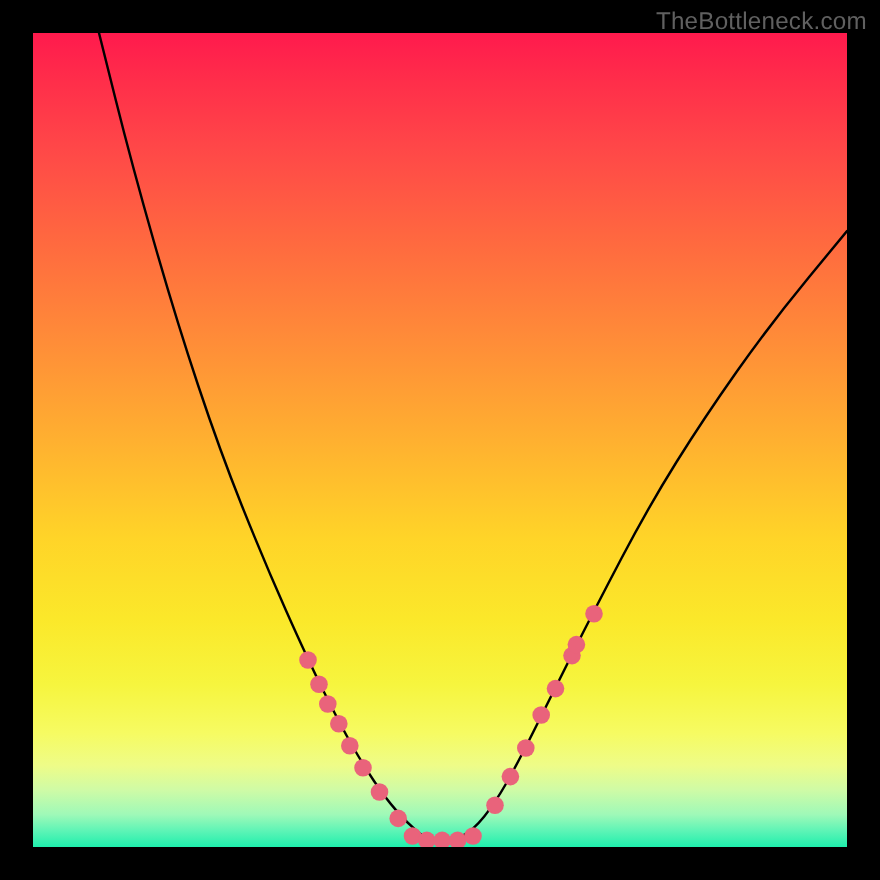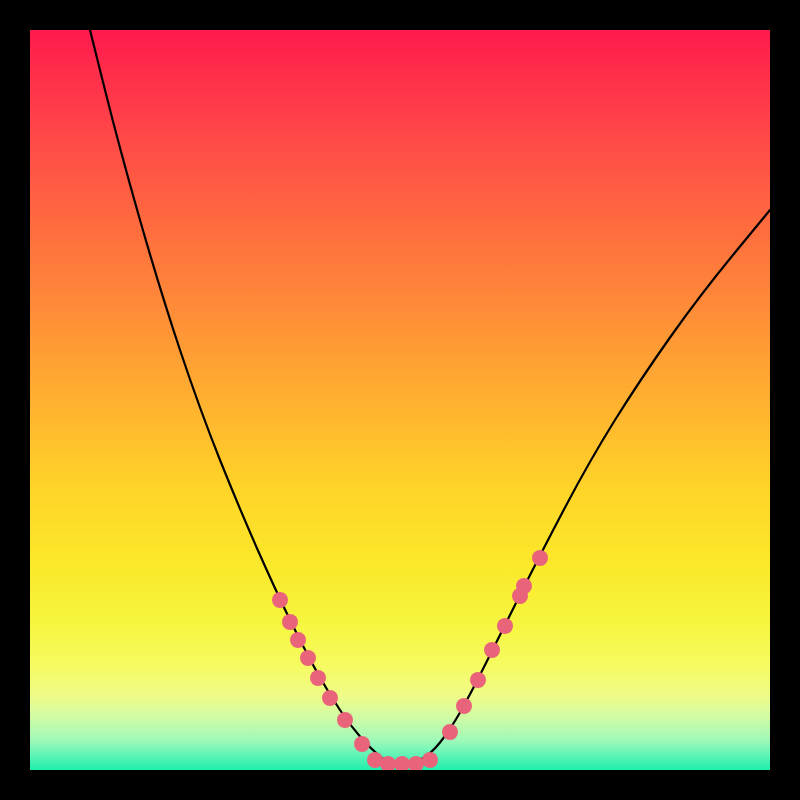--- a/index.html
+++ b/index.html
@@ -60,20 +60,21 @@
     fill: none;
     stroke: #000;
     stroke-width: 2.2;
     stroke-linecap: round;
   }
 </style>
 </head>
 <body>
 
 <div class="container">
+  <div class="watermark">TheBottleneck.com</div>
 
   <div class="plot-area">
     <div class="gradient-bg"></div>
 
     <svg class="plot-svg" viewBox="0 0 740 740">
       <path id="curve-path" class="curve" d="M 60 0 Q 60 0 75 60 Q 90 120 110 190 Q 130 260 150 320 Q 170 380 190 430 Q 210 480 230 525 Q 250 570 265 600 Q 280 630 290 647.5 Q 300 665 310 680 Q 320 695 330 706.5 Q 340 718 350 726.5 Q 360 735 370 735 Q 380 735 390 730 Q 400 725 410 712.5 Q 420 700 430 682.5 Q 440 665 455 635 Q 470 605 490 565 Q 510 525 535 477.5 Q 560 430 585 390 Q 610 350 640 307.5 Q 670 265 705 222.5 T 740 180"></path>
       <g id="markers-group">
           <circle cx="250" cy="570" r="8" fill="#e9637b"></circle>
           <circle cx="260" cy="592" r="8" fill="#e9637b"></circle>
           <circle cx="268" cy="610" r="8" fill="#e9637b"></circle>

